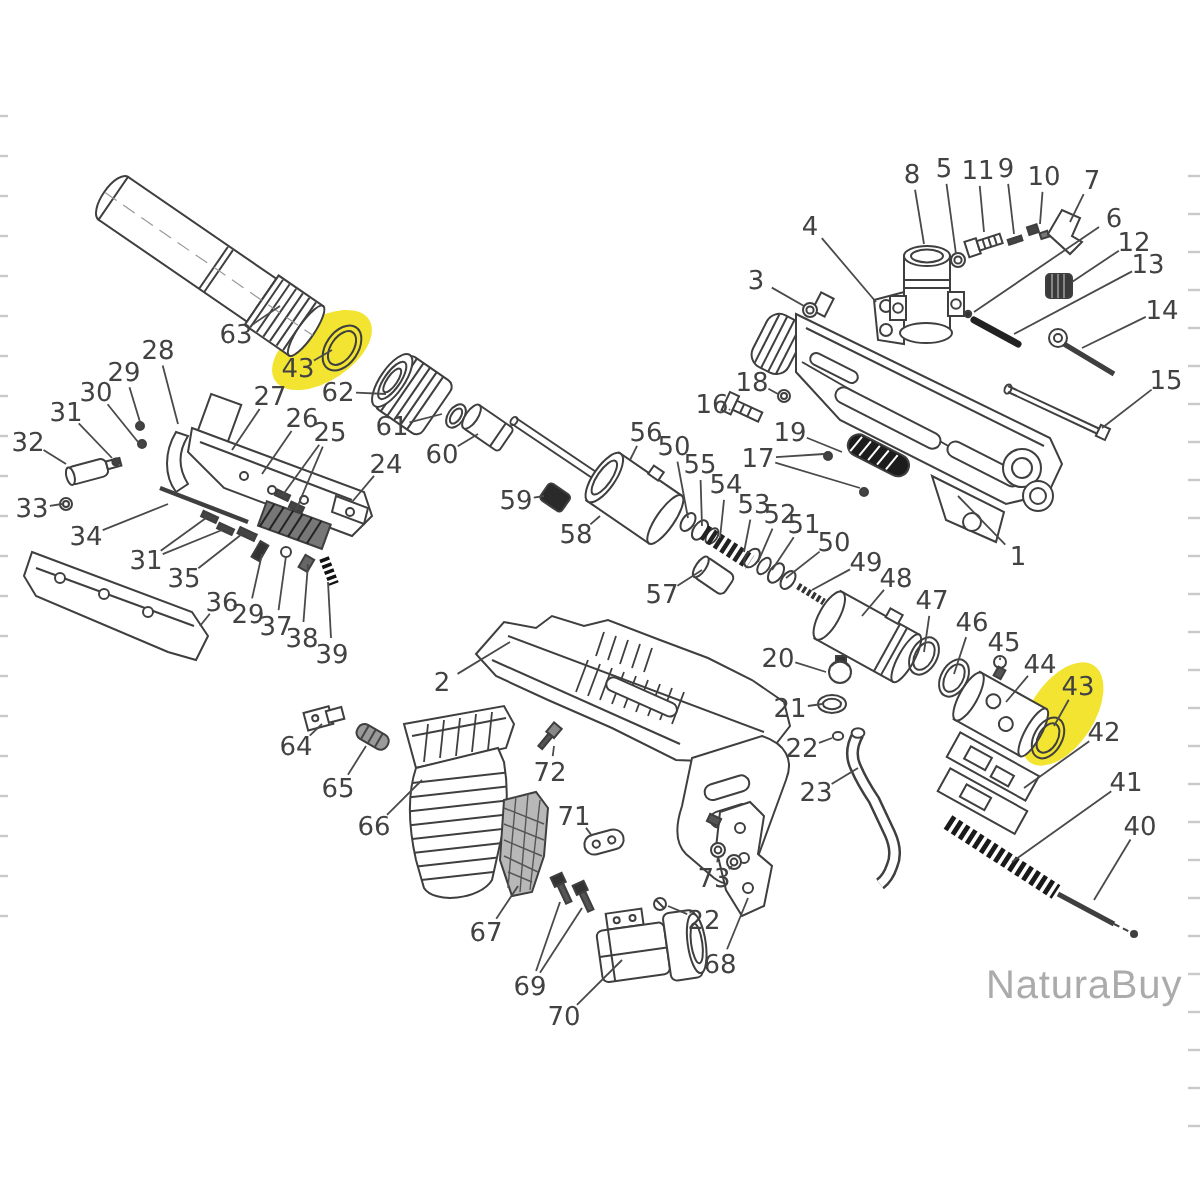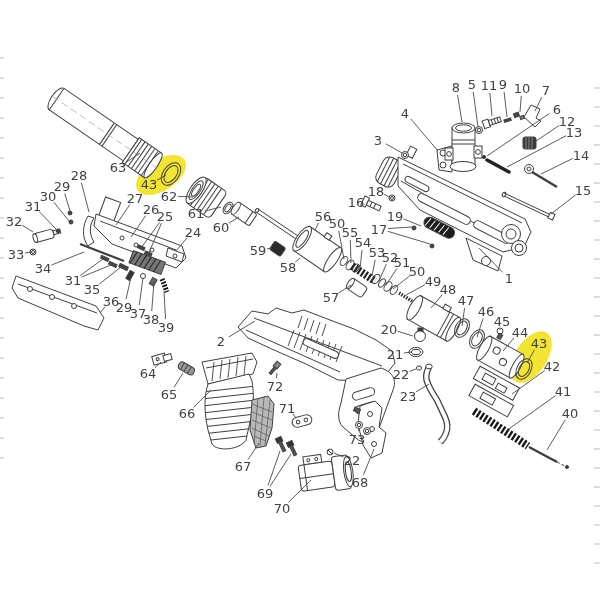--- a/index.html
+++ b/index.html
@@ -674,13 +674,14 @@
         <line x1="594" y1="449" x2="600" y2="449" stroke="#c9c9c9" stroke-width="1.2"></line>
         <line x1="594" y1="468" x2="600" y2="468" stroke="#c9c9c9" stroke-width="1.2"></line>
         <line x1="594" y1="487" x2="600" y2="487" stroke="#c9c9c9" stroke-width="1.2"></line>
         <line x1="594" y1="506" x2="600" y2="506" stroke="#c9c9c9" stroke-width="1.2"></line>
         <line x1="594" y1="525" x2="600" y2="525" stroke="#c9c9c9" stroke-width="1.2"></line>
         <line x1="594" y1="544" x2="600" y2="544" stroke="#c9c9c9" stroke-width="1.2"></line>
         <line x1="594" y1="563" x2="600" y2="563" stroke="#c9c9c9" stroke-width="1.2"></line>
       </g>
 </svg>
 
+<div id="watermark">NaturaBuy</div>
 </div>
 
 </body></html>

